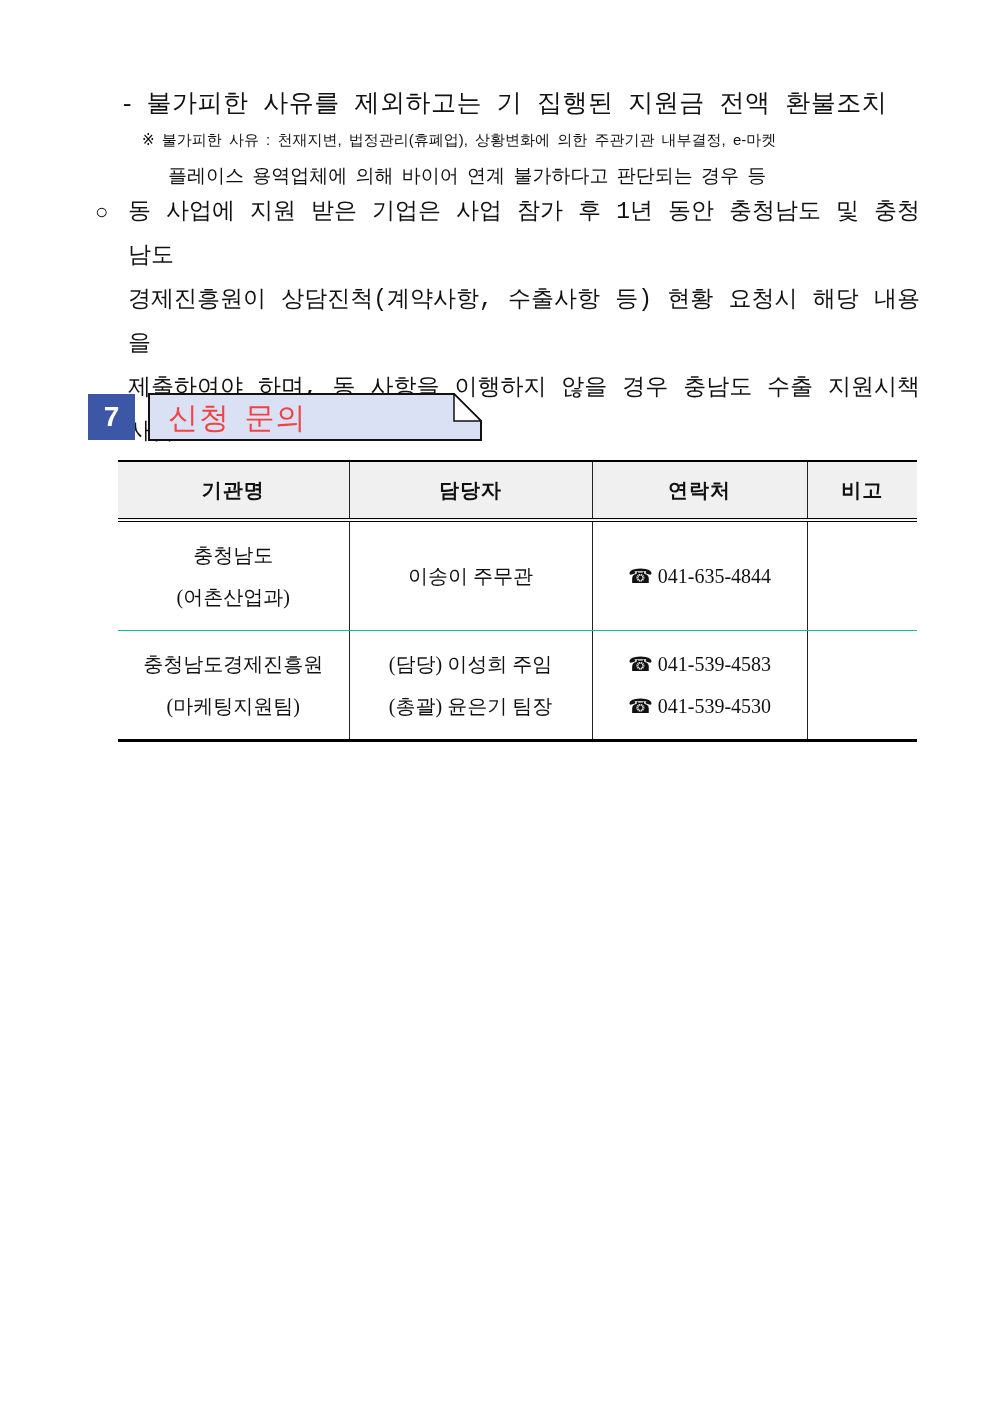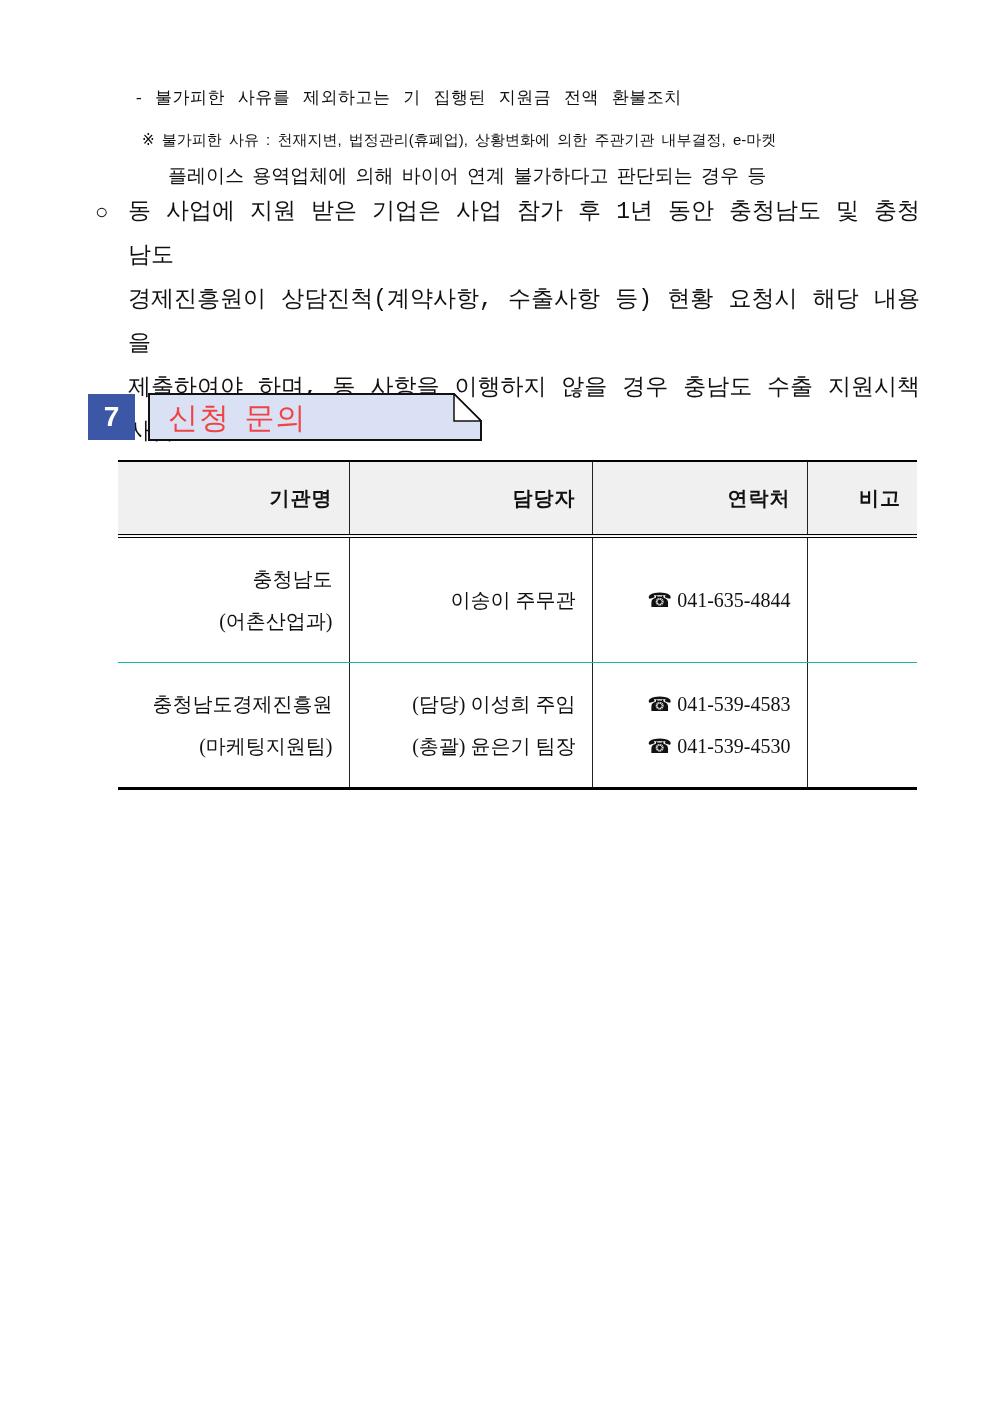--- a/index.html
+++ b/index.html
@@ -9,22 +9,22 @@
     height: 1403px;
     background: #ffffff;
     font-family: "Liberation Serif", "DejaVu Serif", serif;
     color: #111111;
     overflow: hidden;
   }
 
   
   .dash-line {
     position: absolute;
-    left: 136px; top: 86px;
-    font-size: 17px;
+    left: 123px; top: 86px;
+    font-size: 25px;
     letter-spacing: 0.5px;
     word-spacing: 8px;
     white-space: nowrap;
   }
   .note-line1 {
     position: absolute;
     left: 142px; top: 131px;
     font-family: "Liberation Sans", "DejaVu Sans", sans-serif;
     font-size: 15px;
     word-spacing: 3px;
@@ -93,23 +93,23 @@
     width: 799px;
     border-collapse: collapse;
     table-layout: fixed;
     font-size: 20px;
   }
   .contact-table col.c1 { width: 231px; }
   .contact-table col.c2 { width: 243px; }
   .contact-table col.c3 { width: 215px; }
   .contact-table col.c4 { width: 110px; }
   .contact-table th, .contact-table td {
-    text-align: right;
+    text-align: center;
     vertical-align: middle;
-    padding: 16px;
+    padding: 8px;
   }
   .contact-table thead th {
     height: 40px;
     background: var(--table-header-bg, #F0F0F0);
     border-top: 2px solid #000;
     border-bottom: 4px double #000;
     font-weight: 600;
     font-size: 20px;
     letter-spacing: 1px;
   }

